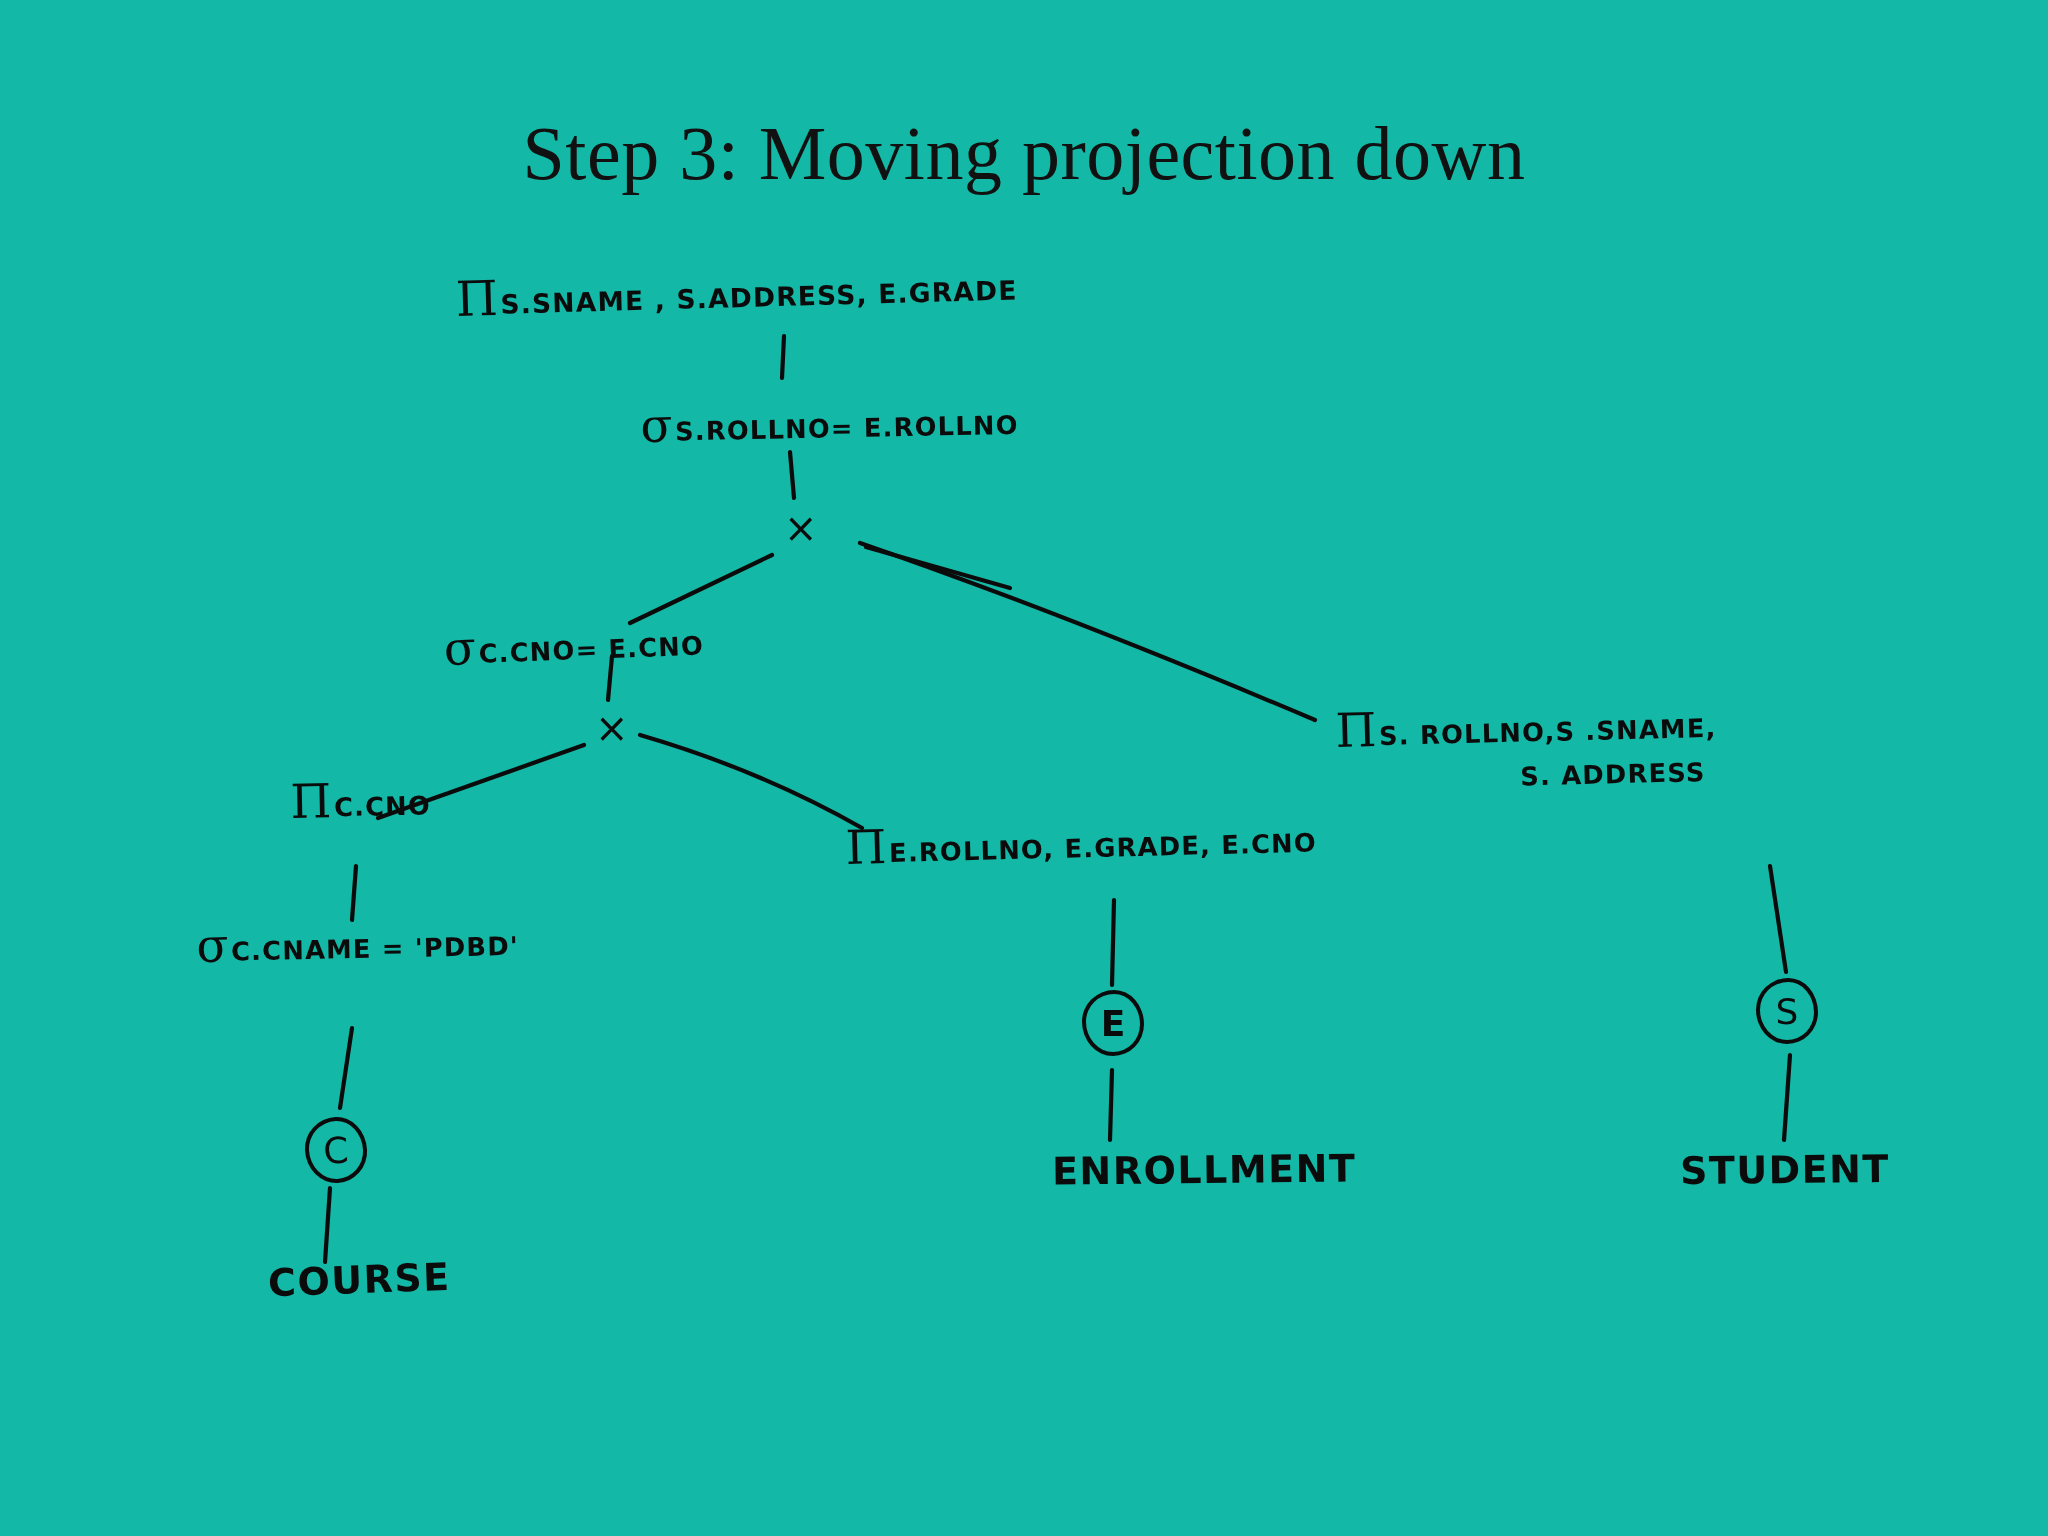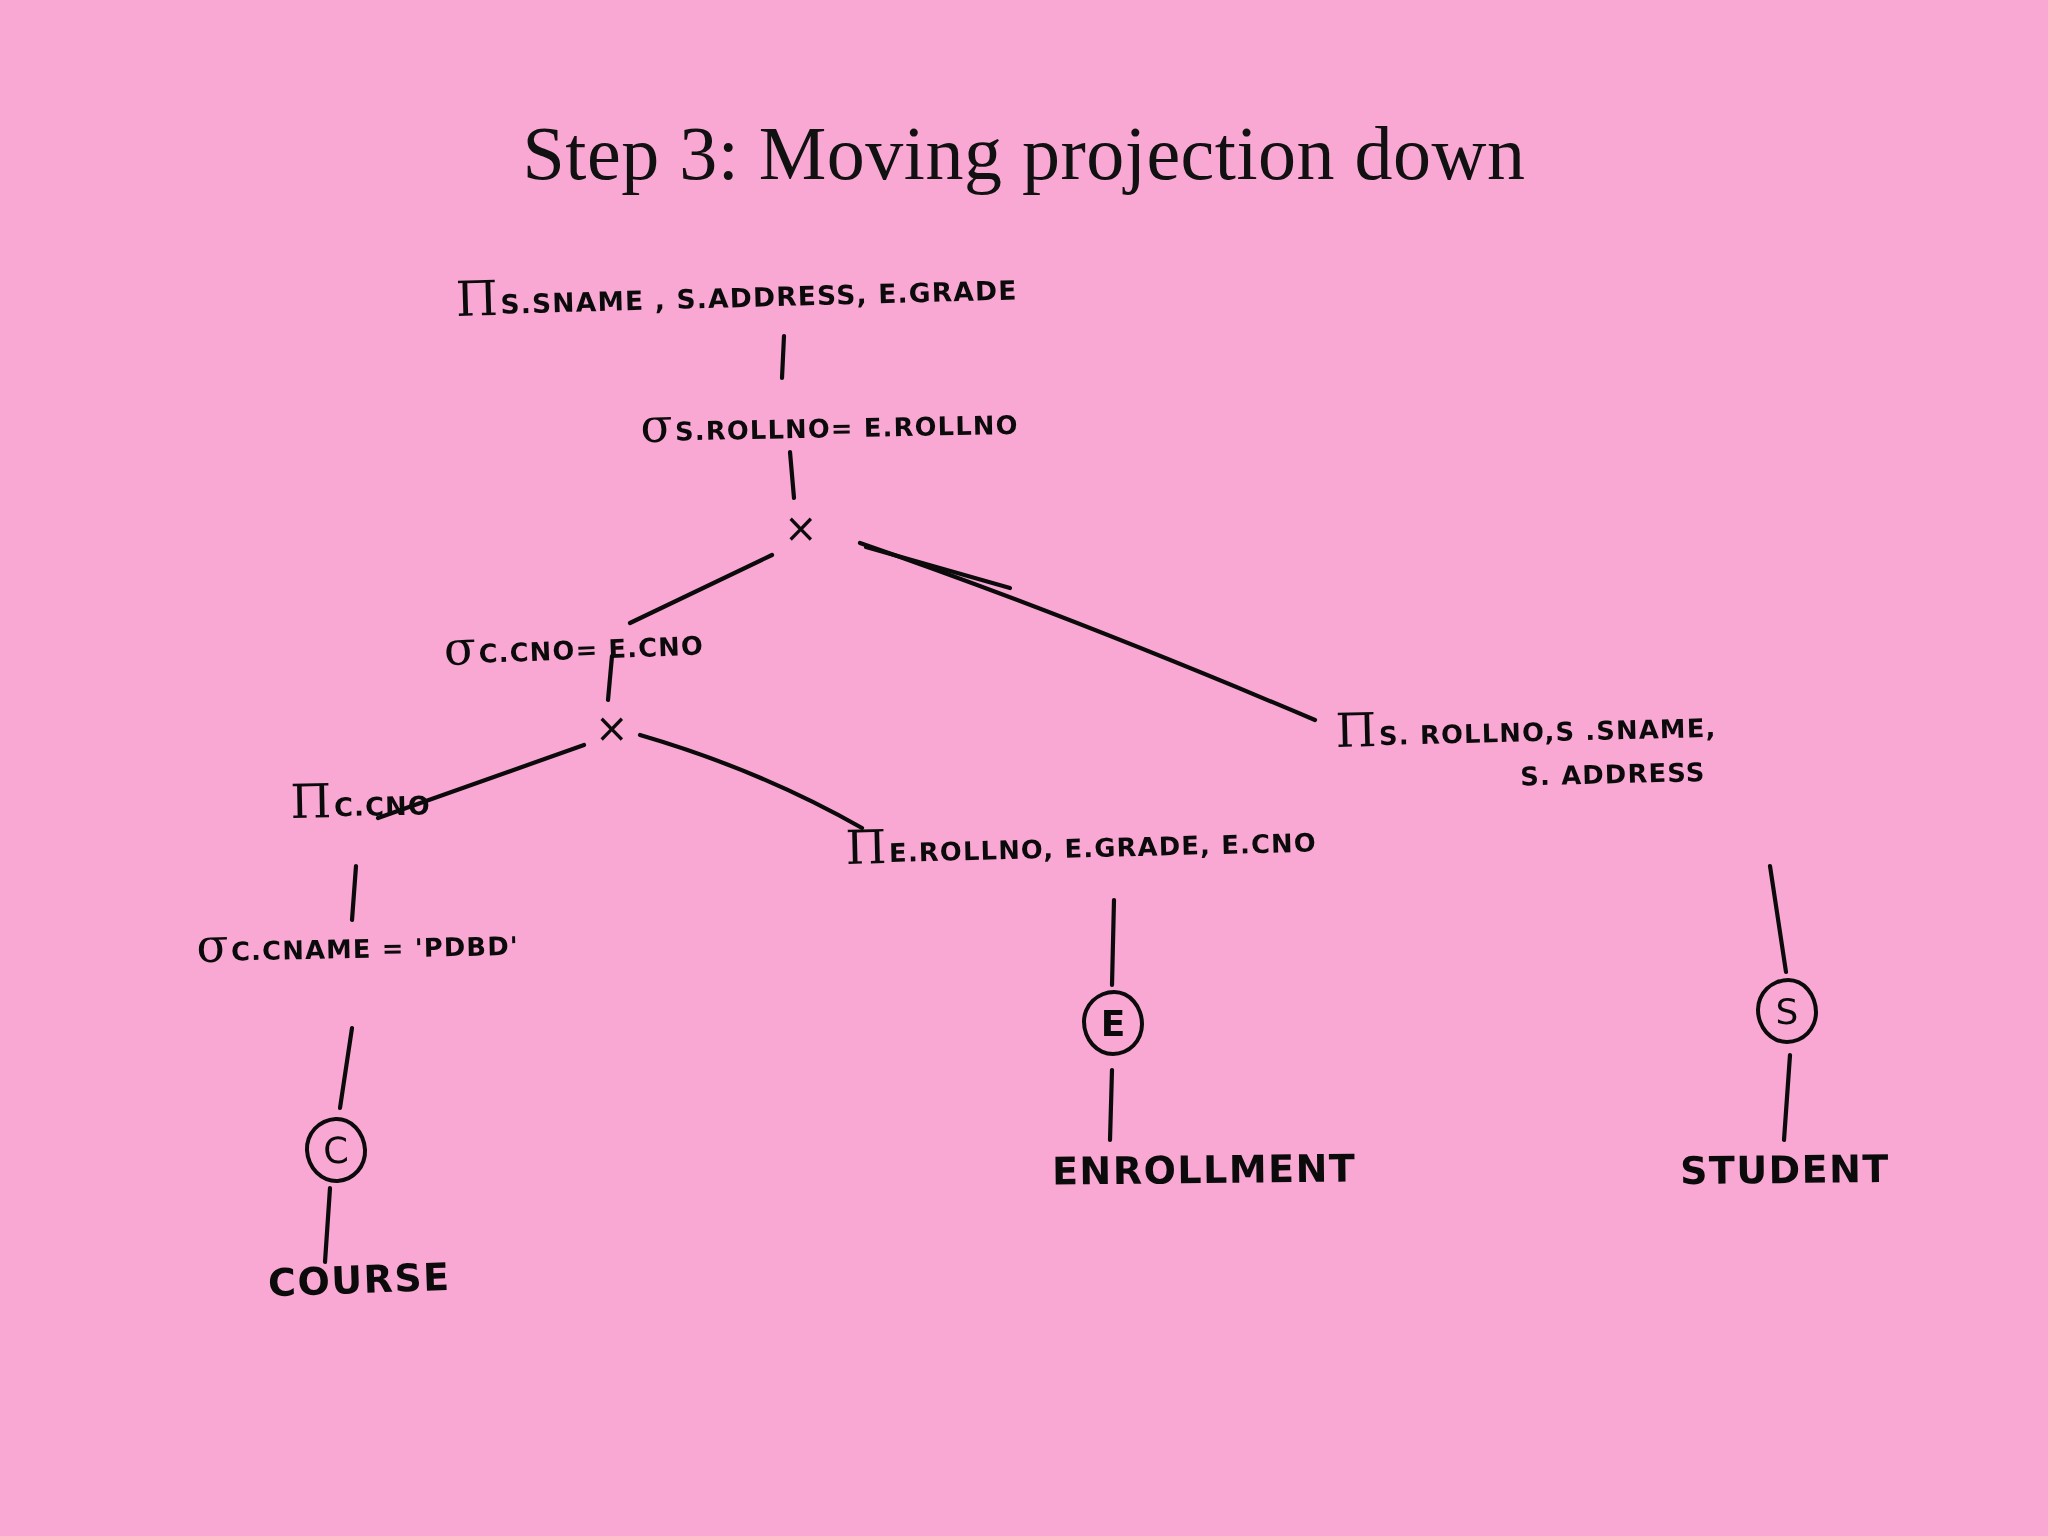--- a/index.html
+++ b/index.html
@@ -114,21 +114,21 @@
     stroke: #0b0b0b;
     stroke-width: 4.2;
     stroke-linecap: round;
     fill: none;
   }
   .edge-thin { stroke-width: 3.6; }
 </style>
 </head>
 <body>
 
-<div id="slide" style="background: #f9a8d4;">
+<div id="slide" style="background: #14b8a6;">
 
   <div class="slide-title">Step 3: Moving projection down</div>
 
   <svg class="edge-layer" viewBox="0 0 2048 1536" xmlns="http://www.w3.org/2000/svg">
 
     <path d="M 784 336 L 782 378"></path>
 
     <path d="M 790 452 L 794 498"></path>
 
     <path d="M 772 555 L 630 623"></path>

